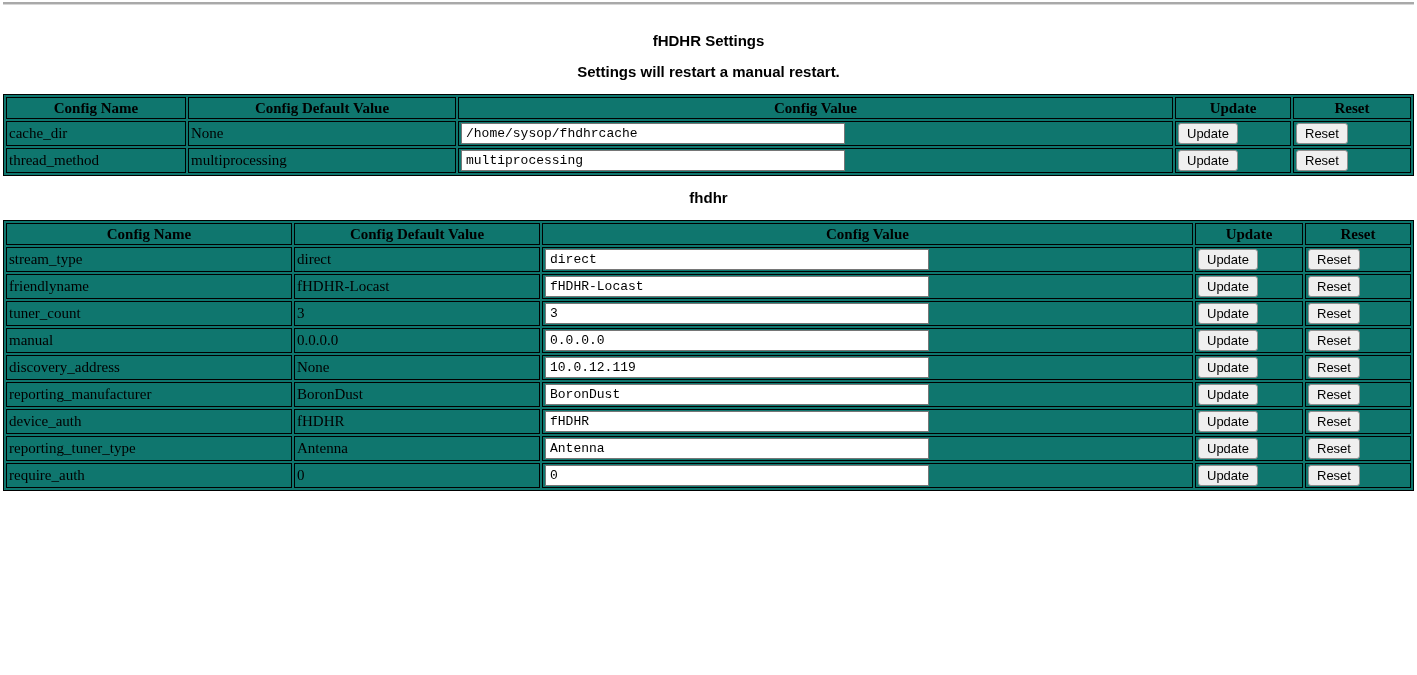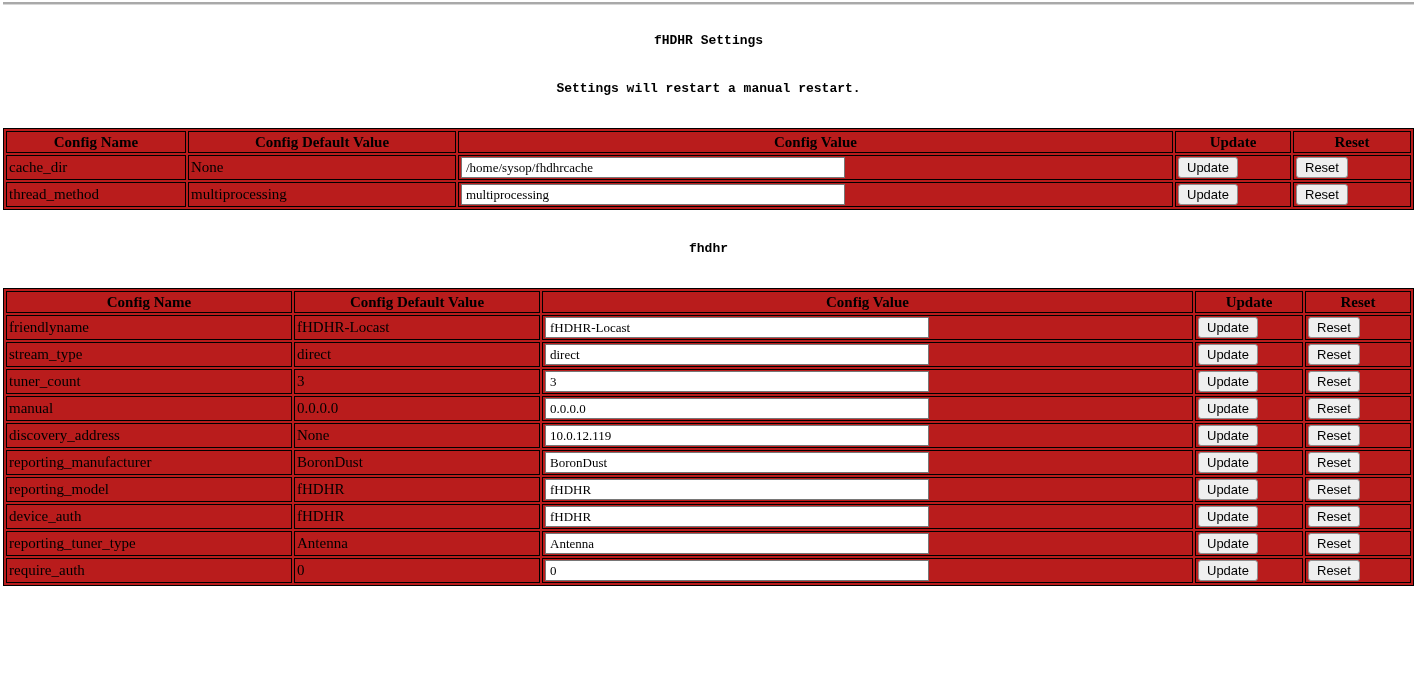--- a/index.html
+++ b/index.html
@@ -11,36 +11,36 @@
     width: 1411px;
     font-family: "Liberation Serif", serif;
   }
   .top-rule {
     height: 2px;
     background: #a9a9a9;
     border-bottom: 1px solid #d7d7d7;
     margin: 2px -3px 0 -3px;
   }
   h1.heading, h2.heading, h3.heading {
-    font-family: Liberation Mono, monospace;
-    font-size: 13px;
+    font-family: Liberation Sans, sans-serif;
+    font-size: 15px;
     font-weight: bold;
     text-align: center;
     line-height: 18px;
-    margin: 30px 0;
+    margin: 13px 0;
   }
   h1.heading { margin-top: 27px; }
 
   table.cfg {
     width: 100%;
     table-layout: fixed;
     border-collapse: separate;
     border-spacing: 2px;
     border: 1px solid #000000;
-    background: #b91c1c;
+    background: #0f766e;
   }
   table.cfg th, table.cfg td {
     border: 1px solid #000000;
     padding: 1px 2px;
     overflow: hidden;
     white-space: nowrap;
   }
   table.cfg th {
     font-family: "Liberation Serif", serif;
     font-size: 15px;
@@ -66,21 +66,21 @@
   .t-fhdhr col.c3 { width: 651px; }
   .t-fhdhr col.c4 { width: 108px; }
 
   input.cfg-input {
     width: 384px;
     height: 21px;
     box-sizing: border-box;
     border: 1px solid #767676;
     background: #ffffff;
     color: #000000;
-    font-family: Liberation Serif, serif;
+    font-family: Liberation Mono, monospace;
     font-size: 13px;
     padding: 1px 4px;
     margin: 0;
     vertical-align: middle;
   }
   td.c-btn { padding-left: 6px; }
   button.btn {
     font-family: "Liberation Sans", sans-serif;
     font-size: 13px;
     color: #000000;
@@ -153,34 +153,34 @@
       <tr>
         <th>Config Name</th>
         <th>Config Default Value</th>
         <th>Config Value</th>
         <th>Update</th>
         <th>Reset</th>
       </tr>
     </thead>
     <tbody>
         <tr>
+    <td>stream_type</td>
+    <td>direct</td>
+    <td><input type="text" class="cfg-input" value="direct" style=""></td>
+    <td class="c-btn"><button type="button" class="btn">Update</button></td>
+    <td class="c-btn"><button type="button" class="btn">Reset</button></td>
+  </tr>
+        <tr>
     <td>friendlyname</td>
     <td>fHDHR-Locast</td>
     <td><input type="text" class="cfg-input" value="fHDHR-Locast" style=""></td>
     <td class="c-btn"><button type="button" class="btn">Update</button></td>
     <td class="c-btn"><button type="button" class="btn">Reset</button></td>
   </tr>
         <tr>
-    <td>stream_type</td>
-    <td>direct</td>
-    <td><input type="text" class="cfg-input" value="direct" style=""></td>
-    <td class="c-btn"><button type="button" class="btn">Update</button></td>
-    <td class="c-btn"><button type="button" class="btn">Reset</button></td>
-  </tr>
-        <tr>
     <td>tuner_count</td>
     <td>3</td>
     <td><input type="text" class="cfg-input" value="3" style=""></td>
     <td class="c-btn"><button type="button" class="btn">Update</button></td>
     <td class="c-btn"><button type="button" class="btn">Reset</button></td>
   </tr>
         <tr>
     <td>manual</td>
     <td>0.0.0.0</td>
     <td><input type="text" class="cfg-input" value="0.0.0.0" style=""></td>
@@ -195,27 +195,20 @@
     <td class="c-btn"><button type="button" class="btn">Reset</button></td>
   </tr>
         <tr>
     <td>reporting_manufacturer</td>
     <td>BoronDust</td>
     <td><input type="text" class="cfg-input" value="BoronDust" style=""></td>
     <td class="c-btn"><button type="button" class="btn">Update</button></td>
     <td class="c-btn"><button type="button" class="btn">Reset</button></td>
   </tr>
         <tr>
-    <td>reporting_model</td>
-    <td>fHDHR</td>
-    <td><input type="text" class="cfg-input" value="fHDHR" style=""></td>
-    <td class="c-btn"><button type="button" class="btn">Update</button></td>
-    <td class="c-btn"><button type="button" class="btn">Reset</button></td>
-  </tr>
-        <tr>
     <td>device_auth</td>
     <td>fHDHR</td>
     <td><input type="text" class="cfg-input" value="fHDHR" style=""></td>
     <td class="c-btn"><button type="button" class="btn">Update</button></td>
     <td class="c-btn"><button type="button" class="btn">Reset</button></td>
   </tr>
         <tr>
     <td>reporting_tuner_type</td>
     <td>Antenna</td>
     <td><input type="text" class="cfg-input" value="Antenna" style=""></td>

